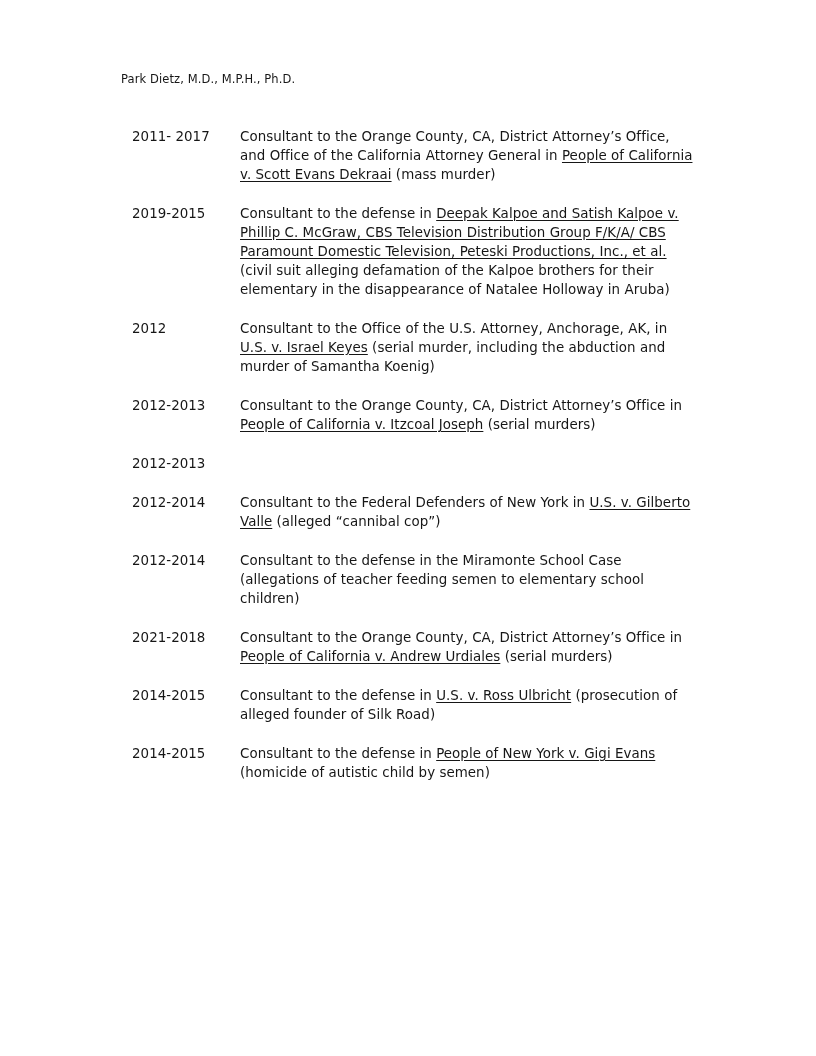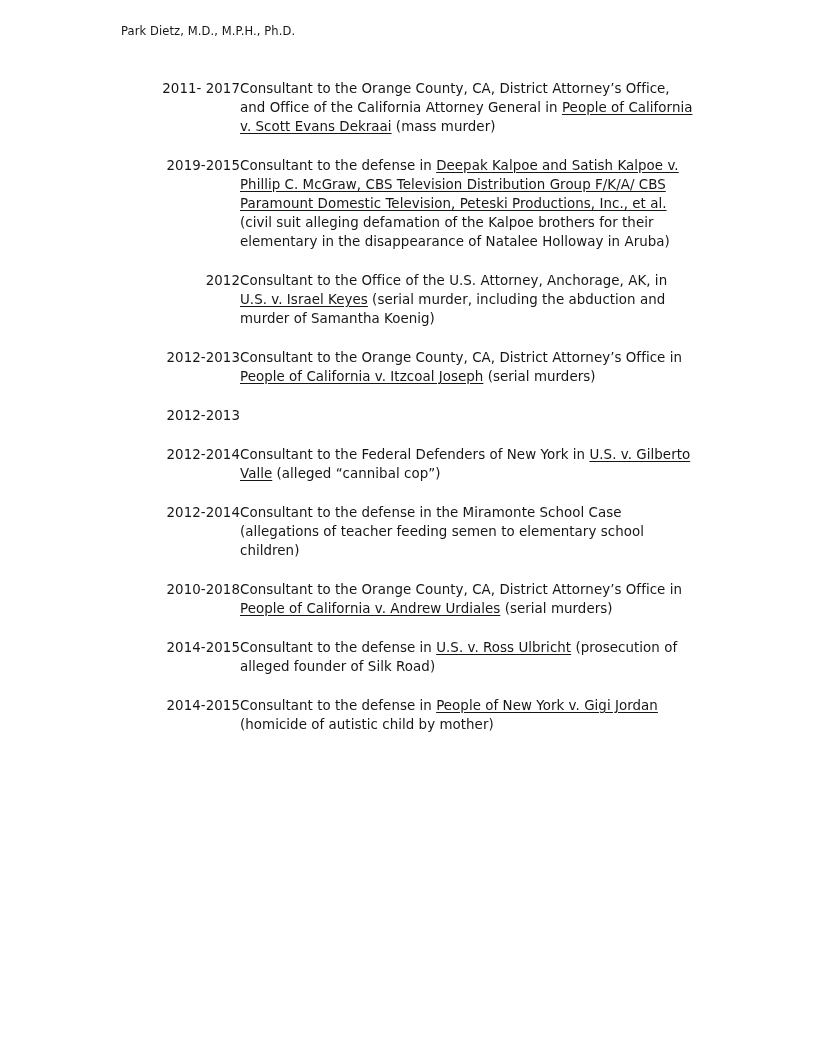--- a/index.html
+++ b/index.html
@@ -11,21 +11,21 @@
     width: 816px;
     height: 1056px;
     font-family: "DejaVu Sans", "Liberation Sans", sans-serif;
     color: #161616;
     overflow: hidden;
   }
   .page {
     box-sizing: border-box;
     width: 816px;
     height: 1004px;
-    padding: 24px 60px 0 121px;
+    padding: 72px 60px 0 121px;
     background: #ffffff;
   }
   .doc-header {
     font-size: 11.5px;
     line-height: 15px;
     letter-spacing: 0.1px;
   }
   .entries {
     margin-top: 40px;
     margin-left: 11px;
@@ -34,21 +34,20 @@
     display: grid;
     grid-template-columns: 108px 1fr;
     width: 562px;
     font-size: 13.4px;
     line-height: 19px;
     margin-bottom: 20px;
     letter-spacing: 0.05px;
   }
   .entry .years {
     white-space: nowrap;
-    text-align: right;
   }
   .u {
     text-decoration: underline;
     text-underline-offset: 2px;
   }
 </style>
 </head>
 <body>
 
 <div class="page">
@@ -84,27 +83,27 @@
     <div class="years">2012-2014</div>
     <div class="desc"><span>Consultant to the Federal Defenders of New York in </span><span class="u">U.S. v. Gilberto Valle</span><span> (alleged “cannibal cop”)</span></div>
   </div>
 
   <div class="entry">
     <div class="years">2012-2014</div>
     <div class="desc"><span>Consultant to the defense in the Miramonte School Case (allegations of teacher feeding semen to elementary school children)</span></div>
   </div>
 
   <div class="entry">
-    <div class="years">2010-2018</div>
+    <div class="years">2021-2018</div>
     <div class="desc"><span>Consultant to the Orange County, CA, District Attorney’s Office in </span><span class="u">People of California v. Andrew Urdiales</span><span> (serial murders)</span></div>
   </div>
 
   <div class="entry">
     <div class="years">2014-2015</div>
     <div class="desc"><span>Consultant to the defense in </span><span class="u">U.S. v. Ross Ulbricht</span><span> (prosecution of alleged founder of Silk Road)</span></div>
   </div>
 
   <div class="entry">
     <div class="years">2014-2015</div>
-    <div class="desc"><span>Consultant to the defense in </span><span class="u">People of New York v. Gigi Jordan</span><span> (homicide of autistic child by mother)</span></div>
+    <div class="desc"><span>Consultant to the defense in </span><span class="u">People of New York v. Gigi Evans</span><span> (homicide of autistic child by semen)</span></div>
   </div>
 </div>
 </div>
 
 </body></html>

